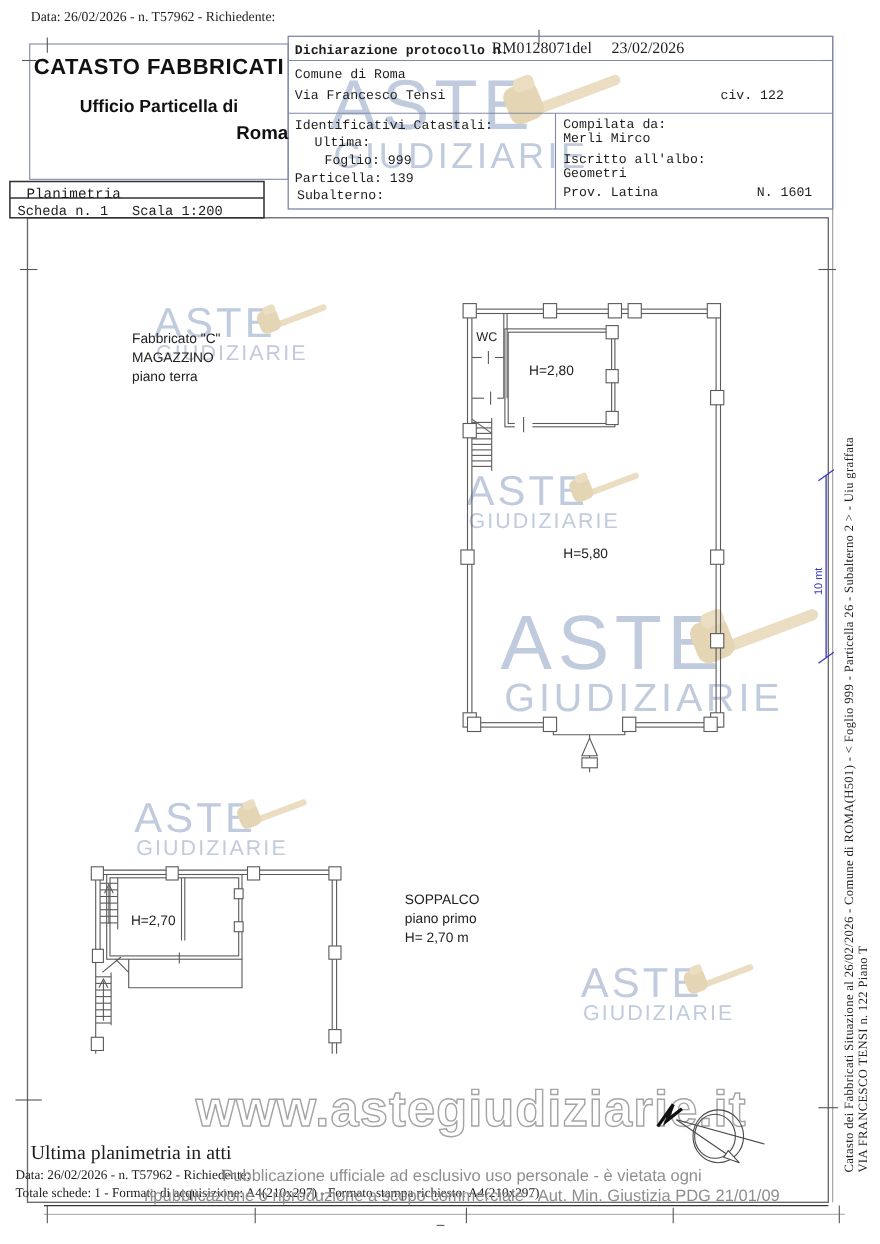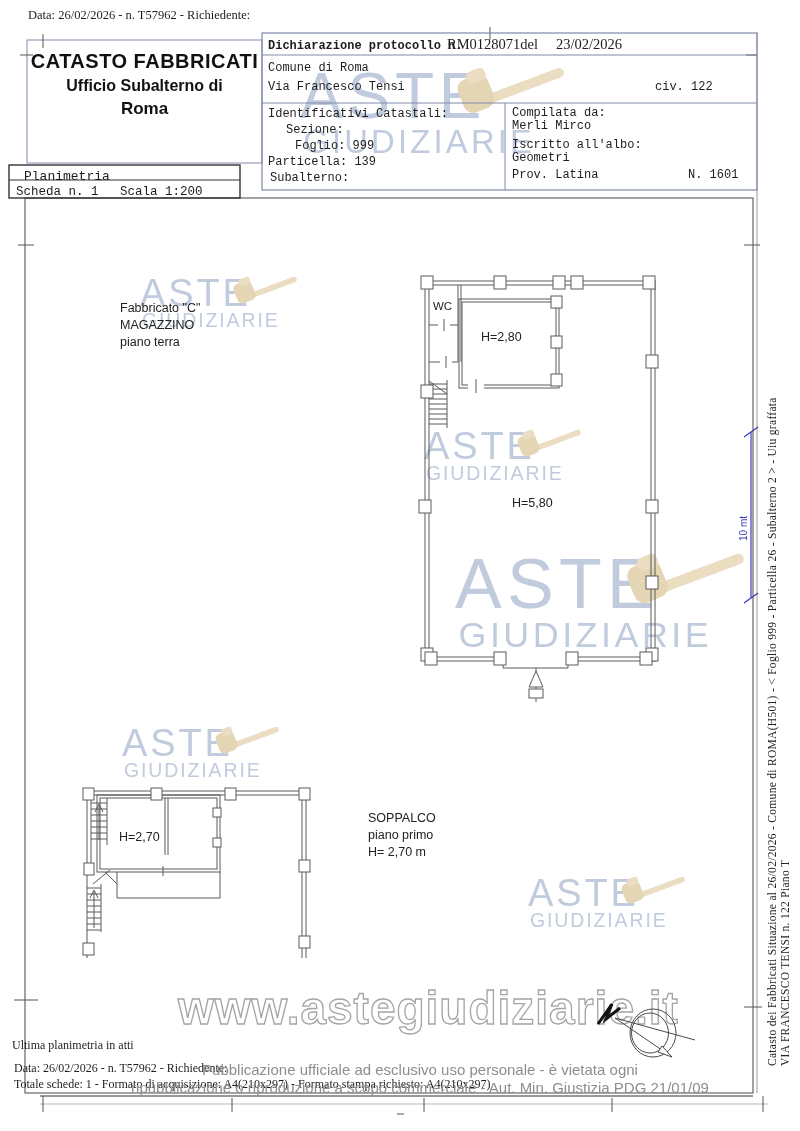--- a/index.html
+++ b/index.html
@@ -9,23 +9,23 @@
   *{margin:0;padding:0;box-sizing:border-box;}
   body{background:#fff;font-family:"Liberation Sans",sans-serif;}
   #page{position:relative;width:800px;height:1131px;background:#ffffff;overflow:hidden;}
   #plan-svg{position:absolute;left:0;top:0;z-index:1;}
   .txt{position:absolute;z-index:2;white-space:nowrap;color:#1d1d1d;}
   .serif{font-family:"Liberation Serif",serif;}
   .mono{font-family:"Liberation Mono","DejaVu Sans Mono",monospace;}
   .agency{left:27px;top:50px;width:235px;text-align:center;z-index:2;position:absolute;color:#111;}
   .agency div{font-weight:bold;}
   .ag1{font-size:17px;margin-bottom:4px;}
-  .ag2{font-size:20px;margin-bottom:4px;letter-spacing:.5px;}
+  .ag2{font-size:20px;margin-bottom:16px;letter-spacing:.5px;}
   .ag3{font-size:16px;margin-bottom:4px;}
-  .ag4{font-size:17px;}
+  .ag4{font-size:17px;text-align:right;}
   .pub{color:var(--gray-pub);font-size:15px;text-align:center;z-index:3;position:absolute;white-space:nowrap;font-family:"Liberation Sans",sans-serif;}
   #side-caption{position:absolute;left:766px;top:1066px;width:810px;transform:rotate(-90deg);transform-origin:0 0;z-index:2;font-family:"Liberation Serif",serif;font-size:11.5px;line-height:13px;letter-spacing:.3px;color:#222;white-space:nowrap;}
 </style>
 </head>
 <body>
 
 <div id="page">
 
   <svg id="plan-svg" width="800" height="1131" viewBox="0 0 800 1131">
     <defs>
@@ -244,49 +244,49 @@
       <line x1="615" y1="1018" x2="672" y2="1057"></line>
       <polygon points="672,1057 662,1046 658,1052" fill="#fff"></polygon>
       <path d="M598,1024 L612,1004 L606,1019 L620,1008" stroke="#111" stroke-width="3"></path>
     </g>
   </svg>
 
   <div class="txt serif" style="left:28px;top:8px;font-size:12.5px;">Data: 26/02/2026 - n. T57962 - Richiedente:</div>
 
   <div class="agency">
     <div class="ag2">CATASTO FABBRICATI</div>
-    <div class="ag3">Ufficio Subalterno di</div>
+    <div class="ag3">Ufficio Particella di</div>
     <div class="ag4">Roma</div>
   </div>
 
   <div class="txt mono" style="left:24px;top:169px;font-size:13px;">Planimetria</div>
   <div class="txt mono" style="left:16px;top:185px;font-size:12.5px;">Scheda n. 1</div>
   <div class="txt mono" style="left:120px;top:185px;font-size:12.5px;">Scala 1:200</div>
 
   <div class="txt mono" style="left:268px;top:39px;font-size:12px;font-weight:bold;">Dichiarazione protocollo n.</div>
   <div class="txt serif" style="left:447px;top:36px;font-size:14.5px;">RM0128071del</div>
   <div class="txt serif" style="left:556px;top:36px;font-size:14.5px;">23/02/2026</div>
   <div class="txt mono" style="left:268px;top:61px;font-size:12px;">Comune di Roma</div>
   <div class="txt mono" style="left:268px;top:80px;font-size:12px;">Via Francesco Tensi</div>
   <div class="txt mono" style="left:655px;top:80px;font-size:12px;">civ. 122</div>
 
   <div class="txt mono" style="left:268px;top:107px;font-size:12px;">Identificativi Catastali:</div>
-  <div class="txt mono" style="left:286px;top:123px;font-size:12px;">Sezione:</div>
+  <div class="txt mono" style="left:286px;top:123px;font-size:12px;">Ultima:</div>
   <div class="txt mono" style="left:295px;top:139px;font-size:12px;">Foglio: 999</div>
   <div class="txt mono" style="left:268px;top:155px;font-size:12px;">Particella: 139</div>
   <div class="txt mono" style="left:270px;top:171px;font-size:12px;">Subalterno:</div>
 
   <div class="txt mono" style="left:512px;top:106px;font-size:12px;">Compilata da:</div>
   <div class="txt mono" style="left:512px;top:119px;font-size:12px;">Merli Mirco</div>
   <div class="txt mono" style="left:512px;top:138px;font-size:12px;">Iscritto all'albo:</div>
   <div class="txt mono" style="left:512px;top:151px;font-size:12px;">Geometri</div>
   <div class="txt mono" style="left:512px;top:168px;font-size:12px;">Prov. Latina</div>
   <div class="txt mono" style="left:688px;top:168px;font-size:12px;">N. 1601</div>
 
-  <div class="txt serif" style="left:12px;top:1038px;font-size:12px;">Ultima planimetria in atti</div>
+  <div class="txt serif" style="left:28px;top:1038px;font-size:18px;">Ultima planimetria in atti</div>
   <div class="txt serif" style="left:14px;top:1061px;font-size:12px;">Data: 26/02/2026 - n. T57962 - Richiedente:</div>
   <div class="txt serif" style="left:14px;top:1077px;font-size:12px;">Totale schede: 1 - Formato di acquisizione: A4(210x297)   - Formato stampa richiesto: A4(210x297)</div>
   <div class="pub" style="left:160px;top:1061px;width:520px;">Pubblicazione ufficiale ad esclusivo uso personale - è vietata ogni</div>
   <div class="pub" style="left:120px;top:1079px;width:600px;">ripubblicazione o riproduzione a scopo commerciale - Aut. Min. Giustizia PDG 21/01/09</div>
 
   <div id="side-caption">
     <div>Catasto dei Fabbricati   Situazione al 26/02/2026  -  Comune di ROMA(H501)  -  &lt;  Foglio 999 - Particella  26 - Subalterno 2 &gt;  -  Uiu graffata</div>
     <div>VIA FRANCESCO TENSI n. 122 Piano T</div>
   </div>
 

